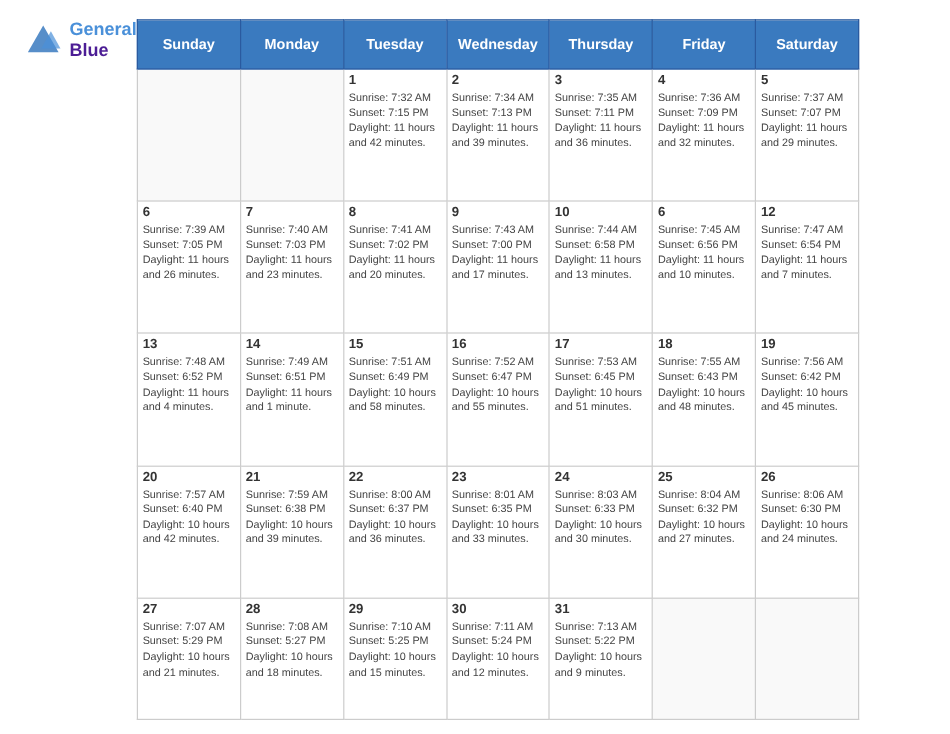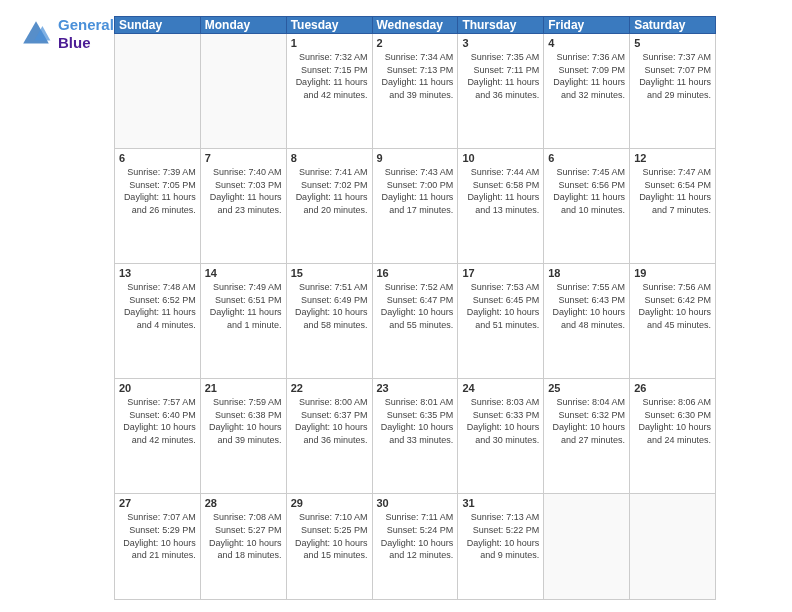--- a/index.html
+++ b/index.html
@@ -59,22 +59,22 @@
       border: 1px solid #ccc;
       border-collapse: collapse;
       width: 100%;
       table-layout: fixed;
     }
     .calendar th {
       background: #3a7abf;
       color: #fff;
       font-size: 12px;
       font-weight: bold;
-      padding: 1px 4px;
-      text-align: left;
+      padding: 13px 4px;
+      text-align: center;
       border: 1px solid #2a5a9f;
     }
     .calendar td {
       border: 1px solid #ccc;
       vertical-align: top;
       padding: 3px 4px;
       font-size: 9.5px;
       color: #333;
       height: 85px;
       background: #fff;
@@ -85,21 +85,20 @@
     .day-number {
       font-size: 11px;
       font-weight: bold;
       color: #333;
       margin-bottom: 2px;
     }
     .day-info {
       font-size: 9px;
       color: #444;
       line-height: 1.4;
-      text-align: right;
     }
     .last-row td {
       height: 78px;
     }
   </style>
 </head>
 <body>
 
 <div class="page">
   <div class="header">

